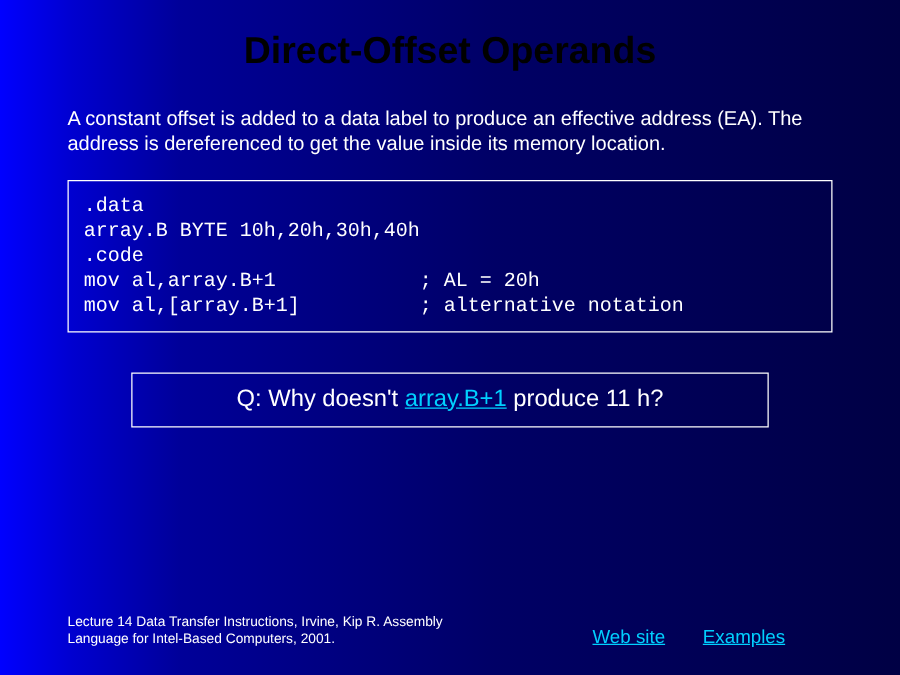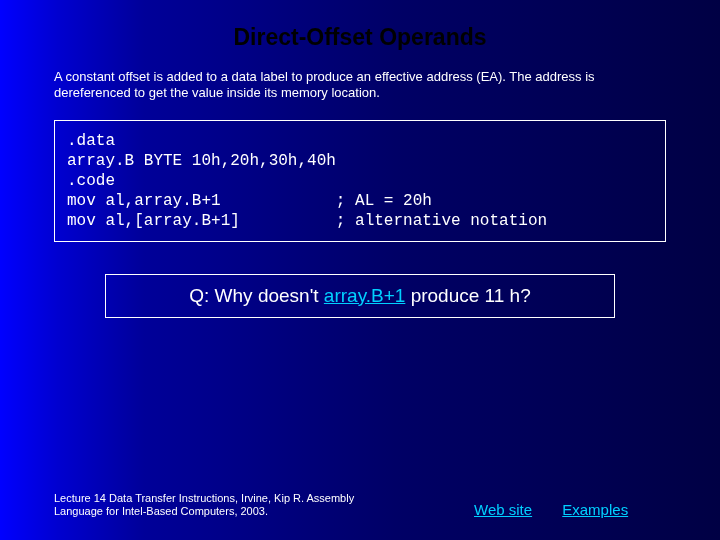--- a/index.html
+++ b/index.html
@@ -14,30 +14,30 @@
     width: 720px;
     height: 540px;
     background: linear-gradient(to right, #0000ff 0%, #0000d0 8%, #000099 20%, #000066 55%, #000044 100%);
     color: #ffffff;
     position: relative;
     box-sizing: border-box;
   }
   .title {
     text-align: center;
     color: #000000;
-    font-size: 23px;
+    font-size: 30px;
     font-weight: bold;
     padding-top: 24px;
     padding-bottom: 18px;
   }
   .body-text {
     color: #ffffff;
-    font-size: 13px;
+    font-size: 16px;
     line-height: 1.25;
-    margin: 0 54px 18px 54px;
+    margin: 10px 54px 18px 54px;
   }
   .code-box {
     margin: 6px 54px 0 54px;
     border: 1.5px solid #ffffff;
     padding: 10px 12px 10px 12px;
     font-family: "Courier New", Courier, monospace;
     font-size: 16px;
     font-weight: normal;
     color: #ffffff;
     white-space: pre;
@@ -94,20 +94,20 @@
 array.B BYTE 10h,20h,30h,40h
 .code
 mov al,array.B+1            ; AL = 20h
 mov al,[array.B+1]          ; alternative notation</div>
 
   <div class="question-box">
     <span>Q: Why doesn't </span><span class="hl">array.B+1</span><span> produce 11 h?</span>
   </div>
 
   <div class="footer">
-    <div class="footer-left">Lecture 14 Data Transfer Instructions, Irvine, Kip R. Assembly Language for Intel-Based Computers, 2003.</div>
+    <div class="footer-left">Lecture 14 Data Transfer Instructions, Irvine, Kip R. Assembly Language for Intel-Based Computers, 2001.</div>
     <div class="footer-links">
       <a>Web site</a>
       <a>Examples</a>
     </div>
   </div>
 
 </div>
 
 </body></html>

